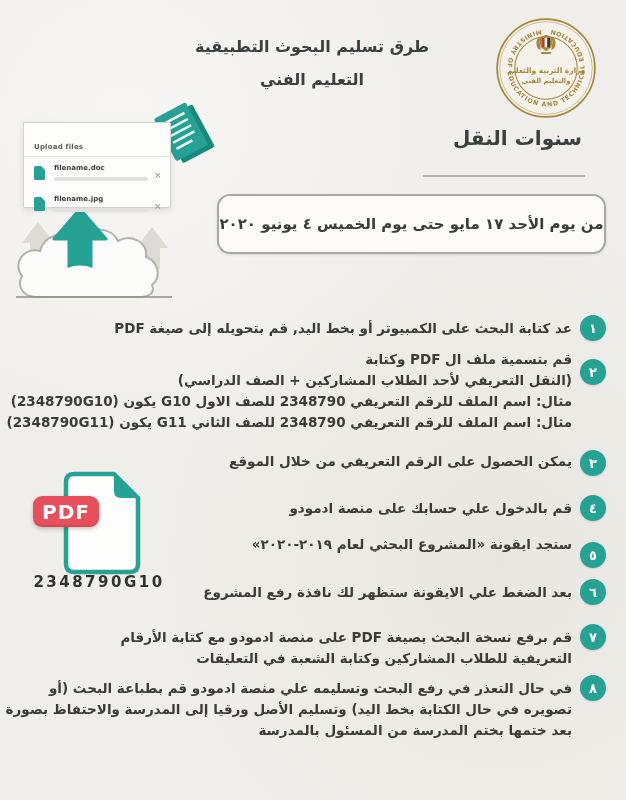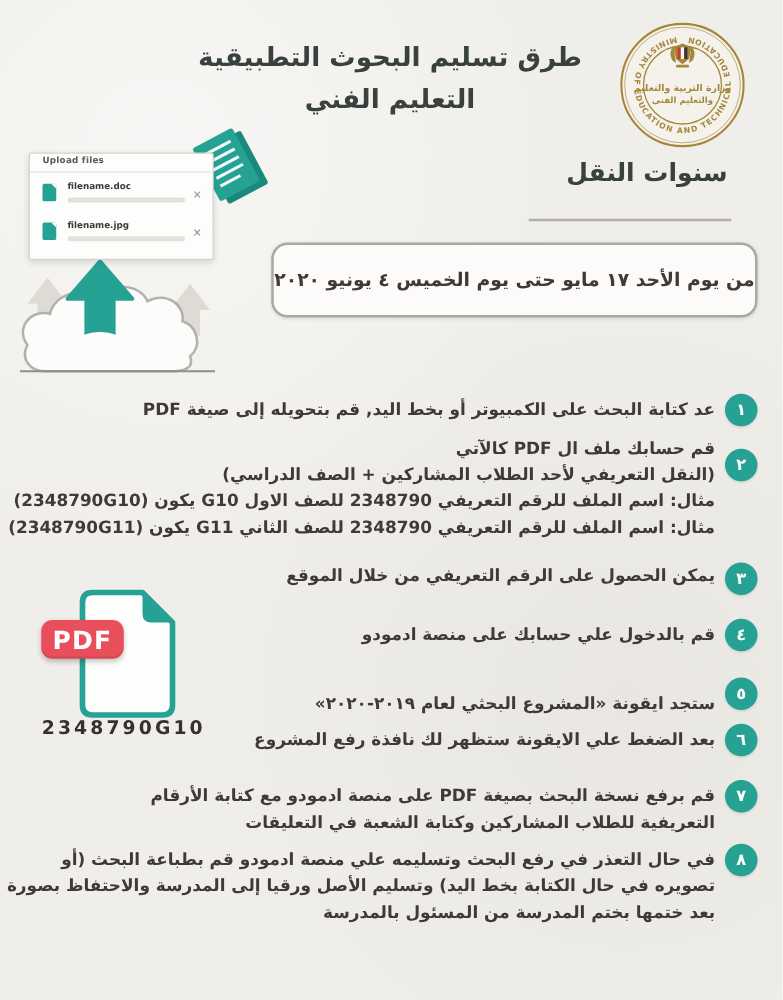--- a/index.html
+++ b/index.html
@@ -20,38 +20,38 @@
     background:
       radial-gradient(circle at 20% 15%, rgba(255,255,255,.5), rgba(255,255,255,0) 40%),
       radial-gradient(circle at 80% 70%, rgba(220,217,210,.35), rgba(255,255,255,0) 45%),
       var(--bg);
   }
   .abs{position:absolute;}
   .ar{direction:rtl;unicode-bidi:plaintext;color:var(--ink);}
 
   
   .main-title{top:30px;right:160px;width:308px;text-align:center;
-    font-size:21px;font-weight:700;line-height:33px;color:var(--ink-green);}
+    font-size:16px;font-weight:700;line-height:33px;color:var(--ink-green);}
   .subtitle{top:126px;right:44px;font-size:20px;font-weight:700;color:var(--ink-green);}
   .divider{top:175px;left:423px;width:162px;height:2px;background:#908e8a;opacity:.65;}
 
   .date-pill{top:194px;left:217px;width:389px;height:60px;background:#fcfbfa;
     border:2px solid #a9a8a5;border-radius:13px;box-shadow:0 1px 3px rgba(0,0,0,.10);
     display:flex;align-items:center;justify-content:center;
     font-size:15px;font-weight:700;color:var(--ink);}
   .section-heading{top:252px;right:36px;font-size:15.5px;font-weight:700;color:var(--ink);}
 
   
   .logo{top:16px;left:494px;width:104px;height:104px;}
 
   
   .doc-stack{top:98px;left:150px;width:70px;height:70px;z-index:1;}
   .upload-card{top:122px;left:23px;width:148px;height:86px;background:#fdfdfc;
     border:1px solid #d5d3cf;border-radius:2px;box-shadow:0 2px 6px rgba(0,0,0,.12);z-index:2;}
-  .uc-header{padding:1px 10px 5px;font-size:7px;letter-spacing:.2px;color:#5a5a58;
+  .uc-header{padding:20px 10px 5px;font-size:7px;letter-spacing:.2px;color:#5a5a58;
     border-bottom:1px solid #e4e2df;font-weight:700;}
   .uc-row{position:relative;height:25px;margin:6px 10px 0 10px;}
   .uc-file-icon{position:absolute;left:0;top:3px;width:11px;height:14px;background:var(--accent);
     border-radius:1.5px;}
   .uc-file-icon::after{content:"";position:absolute;right:0;top:0;border-style:solid;
     border-width:0 4px 4px 0;border-color:transparent #fdfdfc transparent transparent;}
   .uc-name{position:absolute;left:20px;top:1px;font-size:7px;font-weight:700;color:#3b3b3a;}
   .uc-bar{position:absolute;left:20px;top:14px;width:94px;height:3.5px;border-radius:2px;background:#e3e1dd;}
   .uc-fill{height:100%;border-radius:2px;background:var(--accent);}
   .uc-x{position:absolute;left:120px;top:8px;font-size:9px;line-height:9px;color:#8b8a88;}
@@ -72,21 +72,21 @@
     font-size:13px;font-weight:700;right:20px;box-shadow:0 1px 2px rgba(0,0,0,.12);}
   .step-text{right:54px;text-align:right;font-size:13.5px;font-weight:600;
     line-height:21px;white-space:nowrap;}
   .step-text span{display:block;}
   .url-line{direction:ltr;font-weight:700;letter-spacing:1.6px;font-size:14px;color:#2f2b2a;}
 
   .c1{top:315px;} .t1{top:318px;}
   .c2{top:359px;} .t2{top:349px;}
   .c3{top:450px;} .t3{top:451px;margin-left:26px;}
   .c4{top:495px;} .t4{top:498px;}
-  .c5{top:542px;} .t5{top:553px;text-align:center;}
+  .c5{top:542px;} .t5{top:534px;text-align:center;}
   .c6{top:579px;} .t6{top:582px;}
   .c7{top:624px;} .t7{top:627px;}
   .c8{top:675px;} .t8{top:678px;}
 </style>
 </head>
 <body>
 
 <div class="poster">
 
   <svg class="abs logo" viewBox="0 0 100 100">
@@ -167,21 +167,21 @@
   <div class="abs pdf-badge">PDF</div>
   <div class="abs pdf-filename">2348790G10</div>
 
   <div class="abs step-circle c1">١</div>
   <div class="abs ar step-text t1">
     <span>عد كتابة البحث على الكمبيوتر أو بخط اليد, قم بتحويله إلى صيغة PDF</span>
   </div>
 
   <div class="abs step-circle c2">٢</div>
   <div class="abs ar step-text t2">
-    <span>قم حسابك ملف ال PDF كالآتي</span>
+    <span>قم بتسمية ملف ال PDF وكتابة</span>
     <span>(النقل التعريفي لأحد الطلاب المشاركين + الصف الدراسي)</span>
     <span>مثال: اسم الملف للرقم التعريفي 2348790 للصف الاول G10 يكون (2348790G10)</span>
     <span>مثال: اسم الملف للرقم التعريفي 2348790 للصف الثاني G11 يكون (2348790G11)</span>
   </div>
 
   <div class="abs step-circle c3">٣</div>
   <div class="abs ar step-text t3">
     <span>يمكن الحصول على الرقم التعريفي من خلال الموقع</span>
   </div>
 

